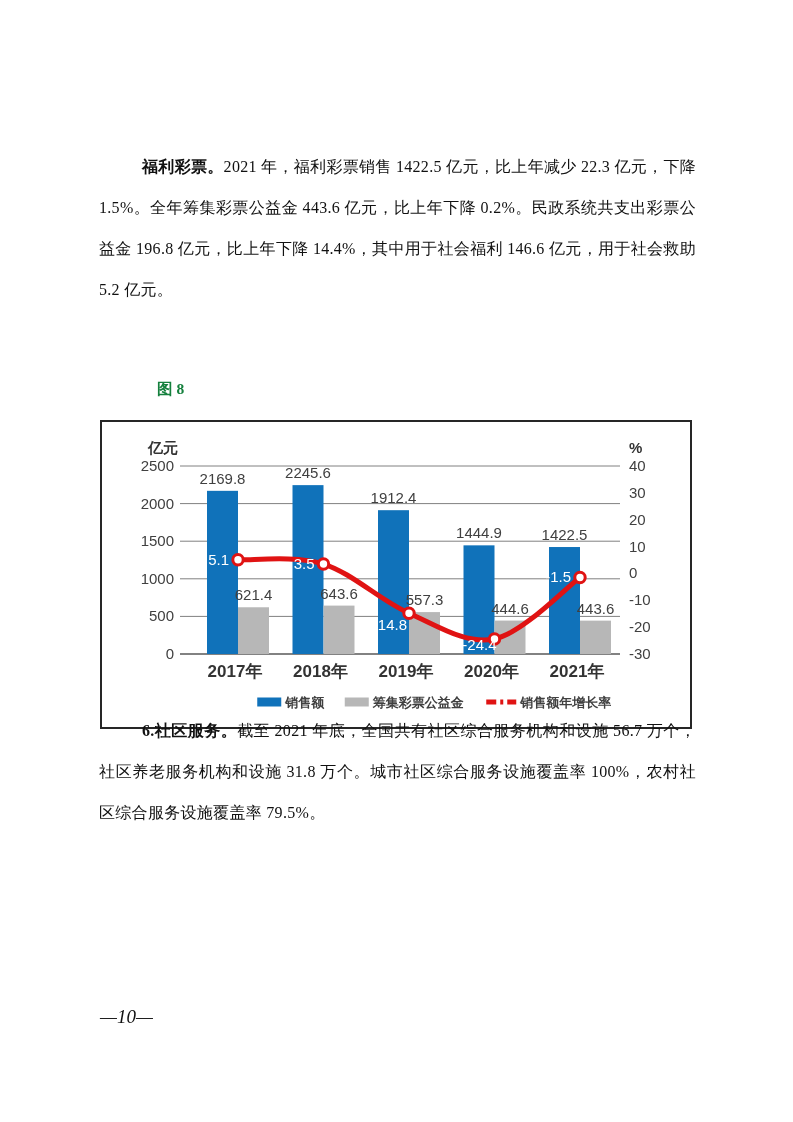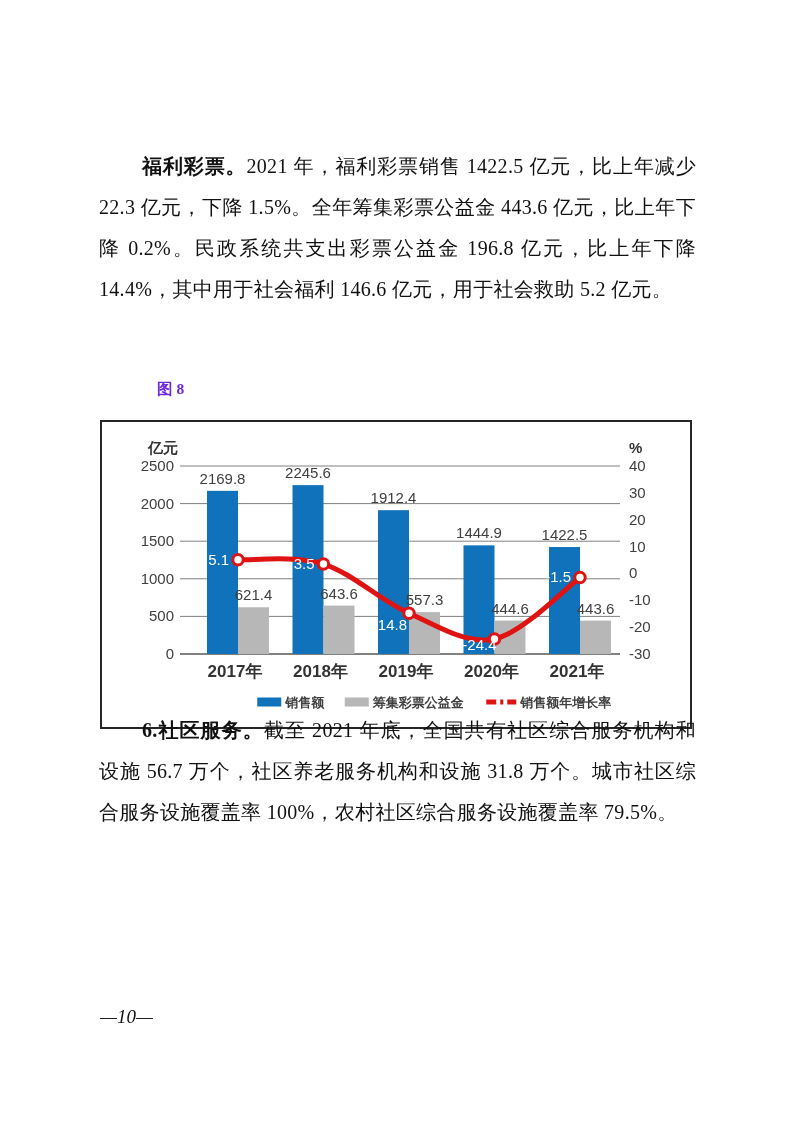--- a/index.html
+++ b/index.html
@@ -4,31 +4,31 @@
 <style>
   html,body { margin:0; padding:0; background:#e8e8e8; }
   .page {
     position:relative; width:793px; height:1122px; margin:0 auto;
     background:#ffffff; overflow:hidden;
     font-family:"Liberation Serif","DejaVu Serif",serif;
     color:#111111;
   }
   .para {
     position:absolute; left:99px; width:597px;
-    font-size:20px; line-height:41px;
+    font-size:16px; line-height:41px;
     text-align:justify; text-indent:43px;
     letter-spacing:0.3px;
     margin:0;
   }
   .para .lead { font-weight:bold; }
   #para-lottery { top:146px; }
   #para-community { top:710px; }
   .caption {
     position:absolute; left:157px; top:379px;
-    font-size:15.5px; font-weight:bold; color:#6d28d9;
+    font-size:15.5px; font-weight:bold; color:#15803d;
     display:flex; gap:29px; white-space:nowrap;
   }
   .chart-box {
     position:absolute; left:100px; top:420px;
     width:588px; height:305px;
     border:2.5px solid #262626;
     background:#ffffff;
     box-sizing:content-box;
   }
   .chart-box svg { display:block; width:588px; height:305px; }

